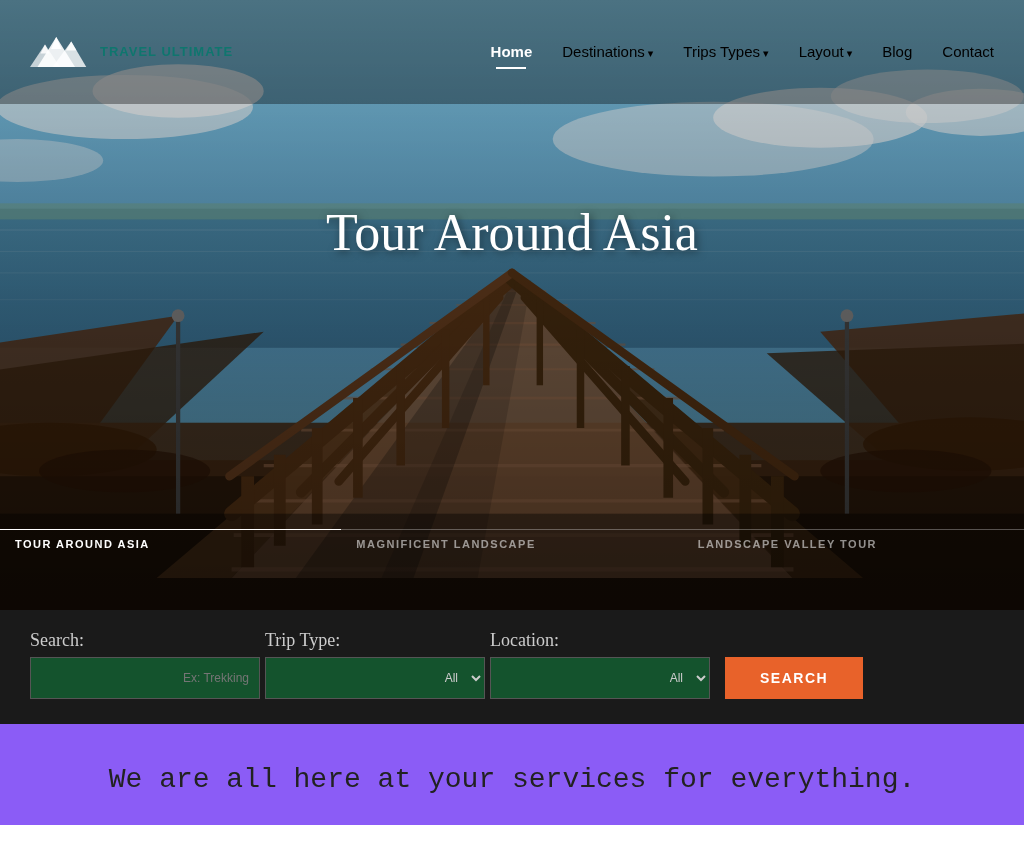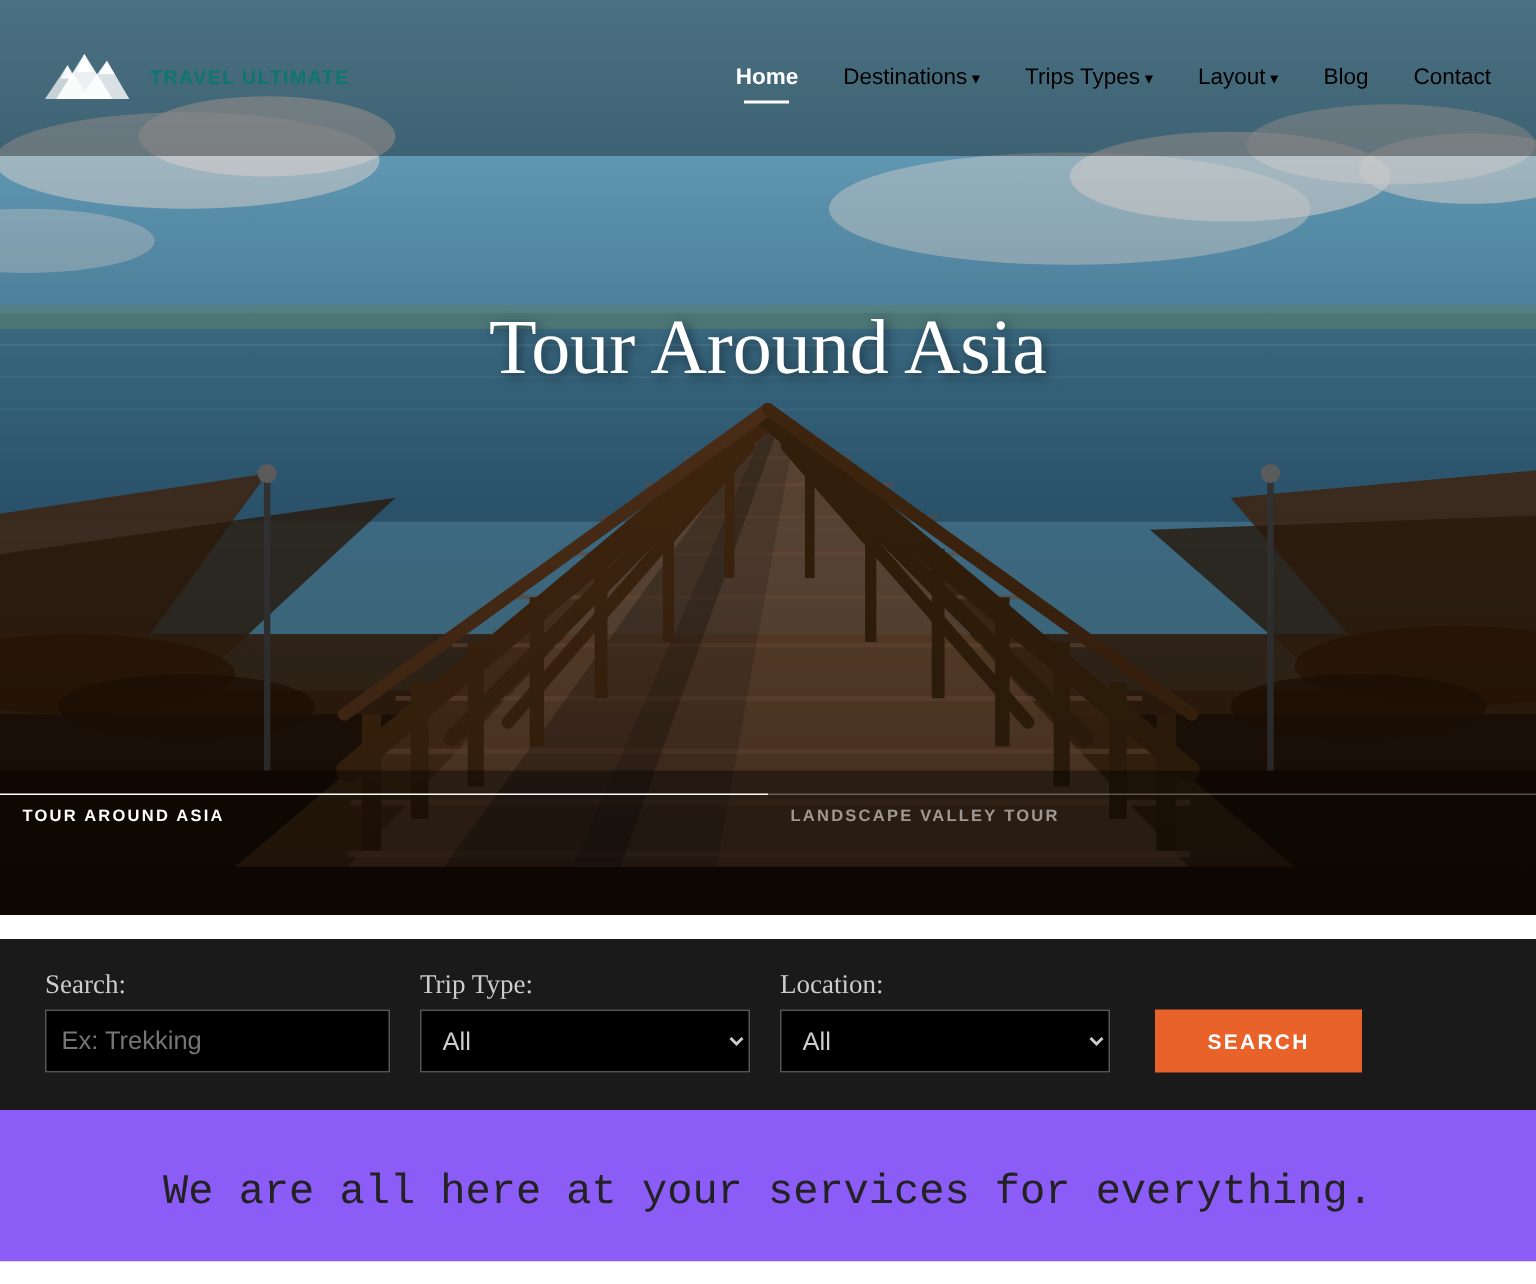--- a/index.html
+++ b/index.html
@@ -114,43 +114,43 @@
       color: rgba(255,255,255,0.55);
       border-top-color: rgba(255,255,255,0.3);
     }
 
     
     .search-bar {
       background: #1a1a1a;
       padding: 20px 39px 25px 30px;
       display: flex;
       align-items: flex-end;
-      gap: 20px;
-      margin-top: 16px;
+      gap: 5px;
     }
     .search-group {
       display: flex;
       flex-direction: column;
       gap: 6px;
     }
     .search-group label {
       color: #ccc;
       font-size: 14px;
       font-family: 'Brush Script MT', cursive, Georgia, serif;
       font-size: 18px;
     }
     .search-group input,
     .search-group select {
       height: 42px;
       border: 1px solid #555;
-      background: #000000;
+      background: #14532d;
       color: #ccc;
-      font-size: 17px;
+      font-size: 12px;
       padding: 0 10px;
       outline: none;
+      text-align: right;
     }
     .search-group input { width: 230px; }
     .search-group select { width: 220px; }
     .search-btn {
       height: 42px;
       background: #e8622a;
       color: #fff;
       border: none;
       padding: 0 35px;
       font-size: 14px;
@@ -387,20 +387,23 @@
       <rect x="0" y="480" width="1024" height="90" fill="rgba(0,0,0,0.4)"></rect>
     </svg>
 
     <div class="hero-title">Tour Around Asia</div>
 
     <div class="slide-indicators">
       <div class="slide-indicator active">
         <span>TOUR AROUND ASIA</span>
       </div>
       <div class="slide-indicator">
+        <span>MAGNIFICENT LANDSCAPE</span>
+      </div>
+      <div class="slide-indicator">
         <span>LANDSCAPE VALLEY TOUR</span>
       </div>
     </div>
   </div>
 
   <div class="search-bar">
     <div class="search-group">
       <label>Search:</label>
       <input type="text" placeholder="Ex: Trekking" style="">
     </div>

